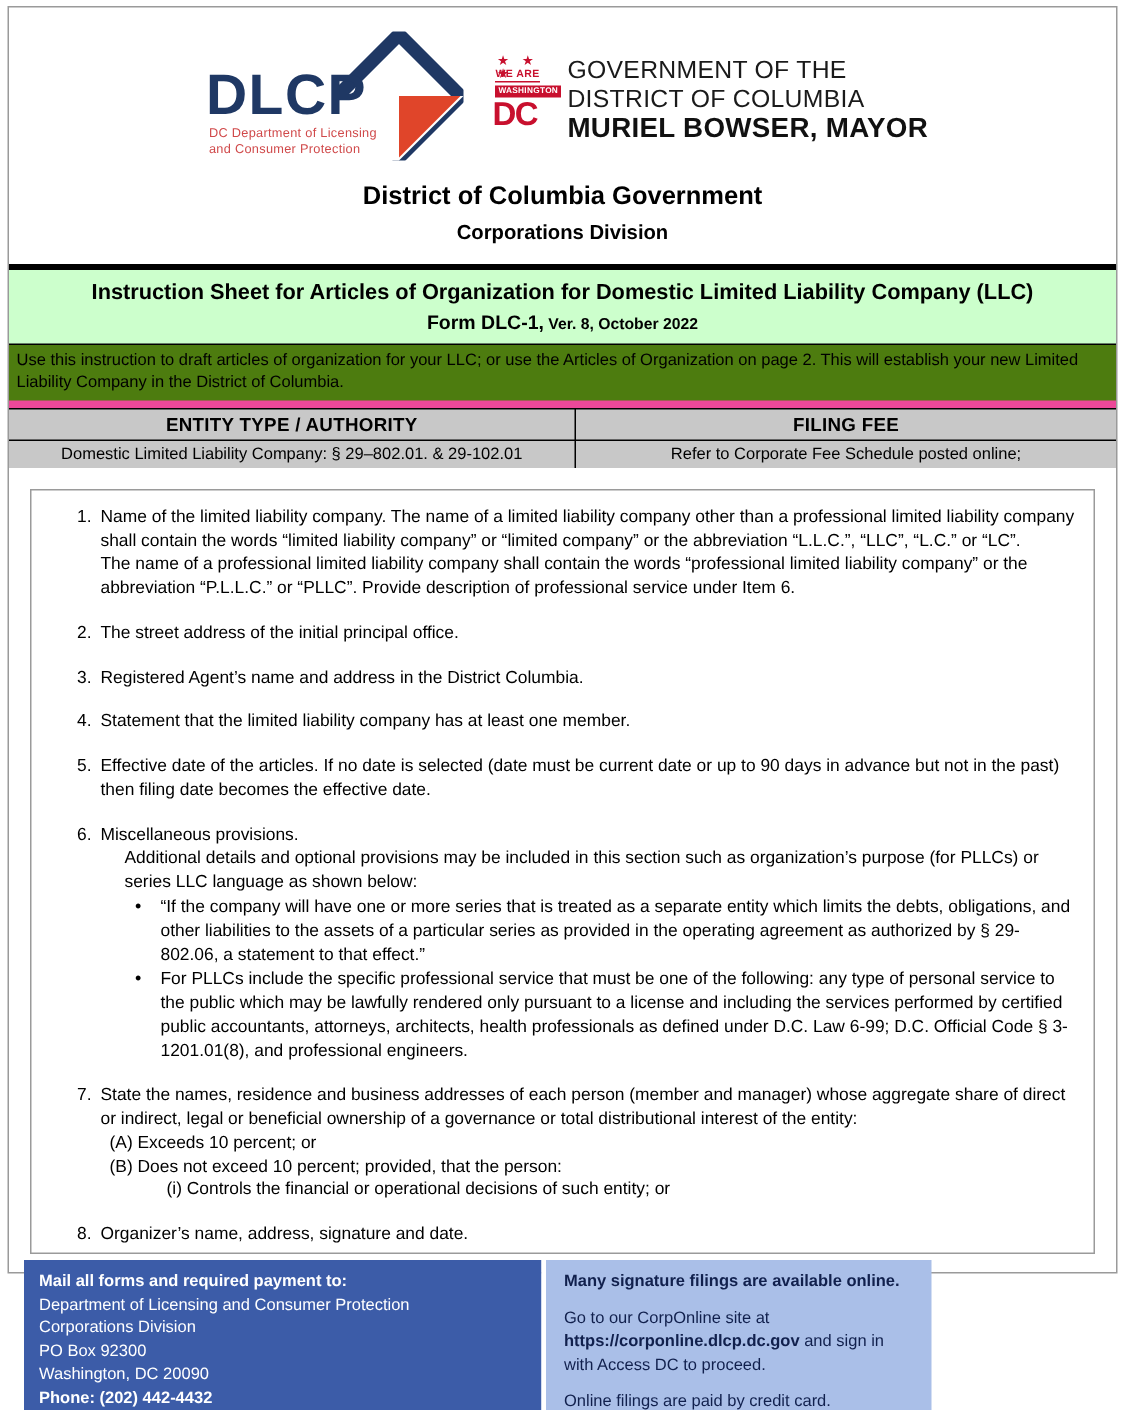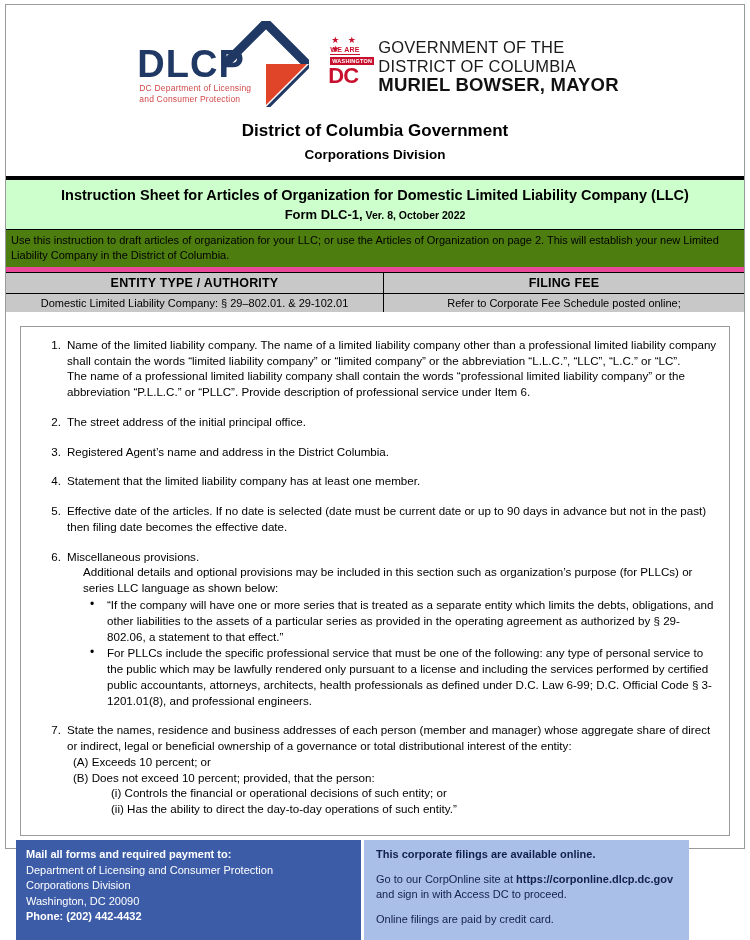--- a/index.html
+++ b/index.html
@@ -283,21 +283,21 @@
     top: -1px;
     font-size: 12px;
     line-height: 1.36;
   }
 
   
   .footer {
     position: absolute;
     left: 16px;
     top: 840px;
-    width: 673px;
+    width: 605px;
     height: 100px;
     display: flex;
     box-sizing: border-box;
   }
   .footer-left {
     width: 345px;
     background: #3c5ca8;
     color: #ffffff;
     padding: 7px 10px 8px 10px;
     box-sizing: border-box;
@@ -430,45 +430,45 @@
             </li>
           </ul>
         </li>
 
         <li>
           <span class="num">7.</span>
           <p class="para">State the names, residence and business addresses of each person (member and manager) whose aggregate share of direct or indirect, legal or beneficial ownership of a governance or total distributional interest of the entity:</p>
           <p class="para indent2">(A) Exceeds 10 percent; or</p>
           <p class="para indent2">(B) Does not exceed 10 percent; provided, that the person:</p>
           <p class="para indent3">(i) Controls the financial or operational decisions of such entity; or</p>
-          <p class="para indent3">(ii) Has the ability to direct the day-to-day operations of such entity.”</p>
         </li>
 
         <li>
           <span class="num">8.</span>
           <p class="para">Organizer’s name, address, signature and date.</p>
         </li>
 
       </ol>
     </div>
 
   </div>
 
   <div class="footer">
 
     <div class="footer-left">
       <div class="bold">Mail all forms and required payment to:</div>
       <div>Department of Licensing and Consumer Protection</div>
       <div>Corporations Division</div>
+      <div>PO Box 92300</div>
       <div>Washington, DC 20090</div>
       <div class="bold">Phone: (202) 442-4432</div>
     </div>
 
     <div class="footer-right">
-      <div class="bold">This corporate filings are available online.</div>
+      <div class="bold">Many signature filings are available online.</div>
       <div class="spacer"></div>
       <div><span>Go to our CorpOnline site at </span><span class="bold">https://corponline.dlcp.dc.gov</span><span> and sign in with Access DC to proceed.</span></div>
       <div class="spacer"></div>
       <div>Online filings are paid by credit card.</div>
     </div>
 
   </div>
 
 </div>
 

